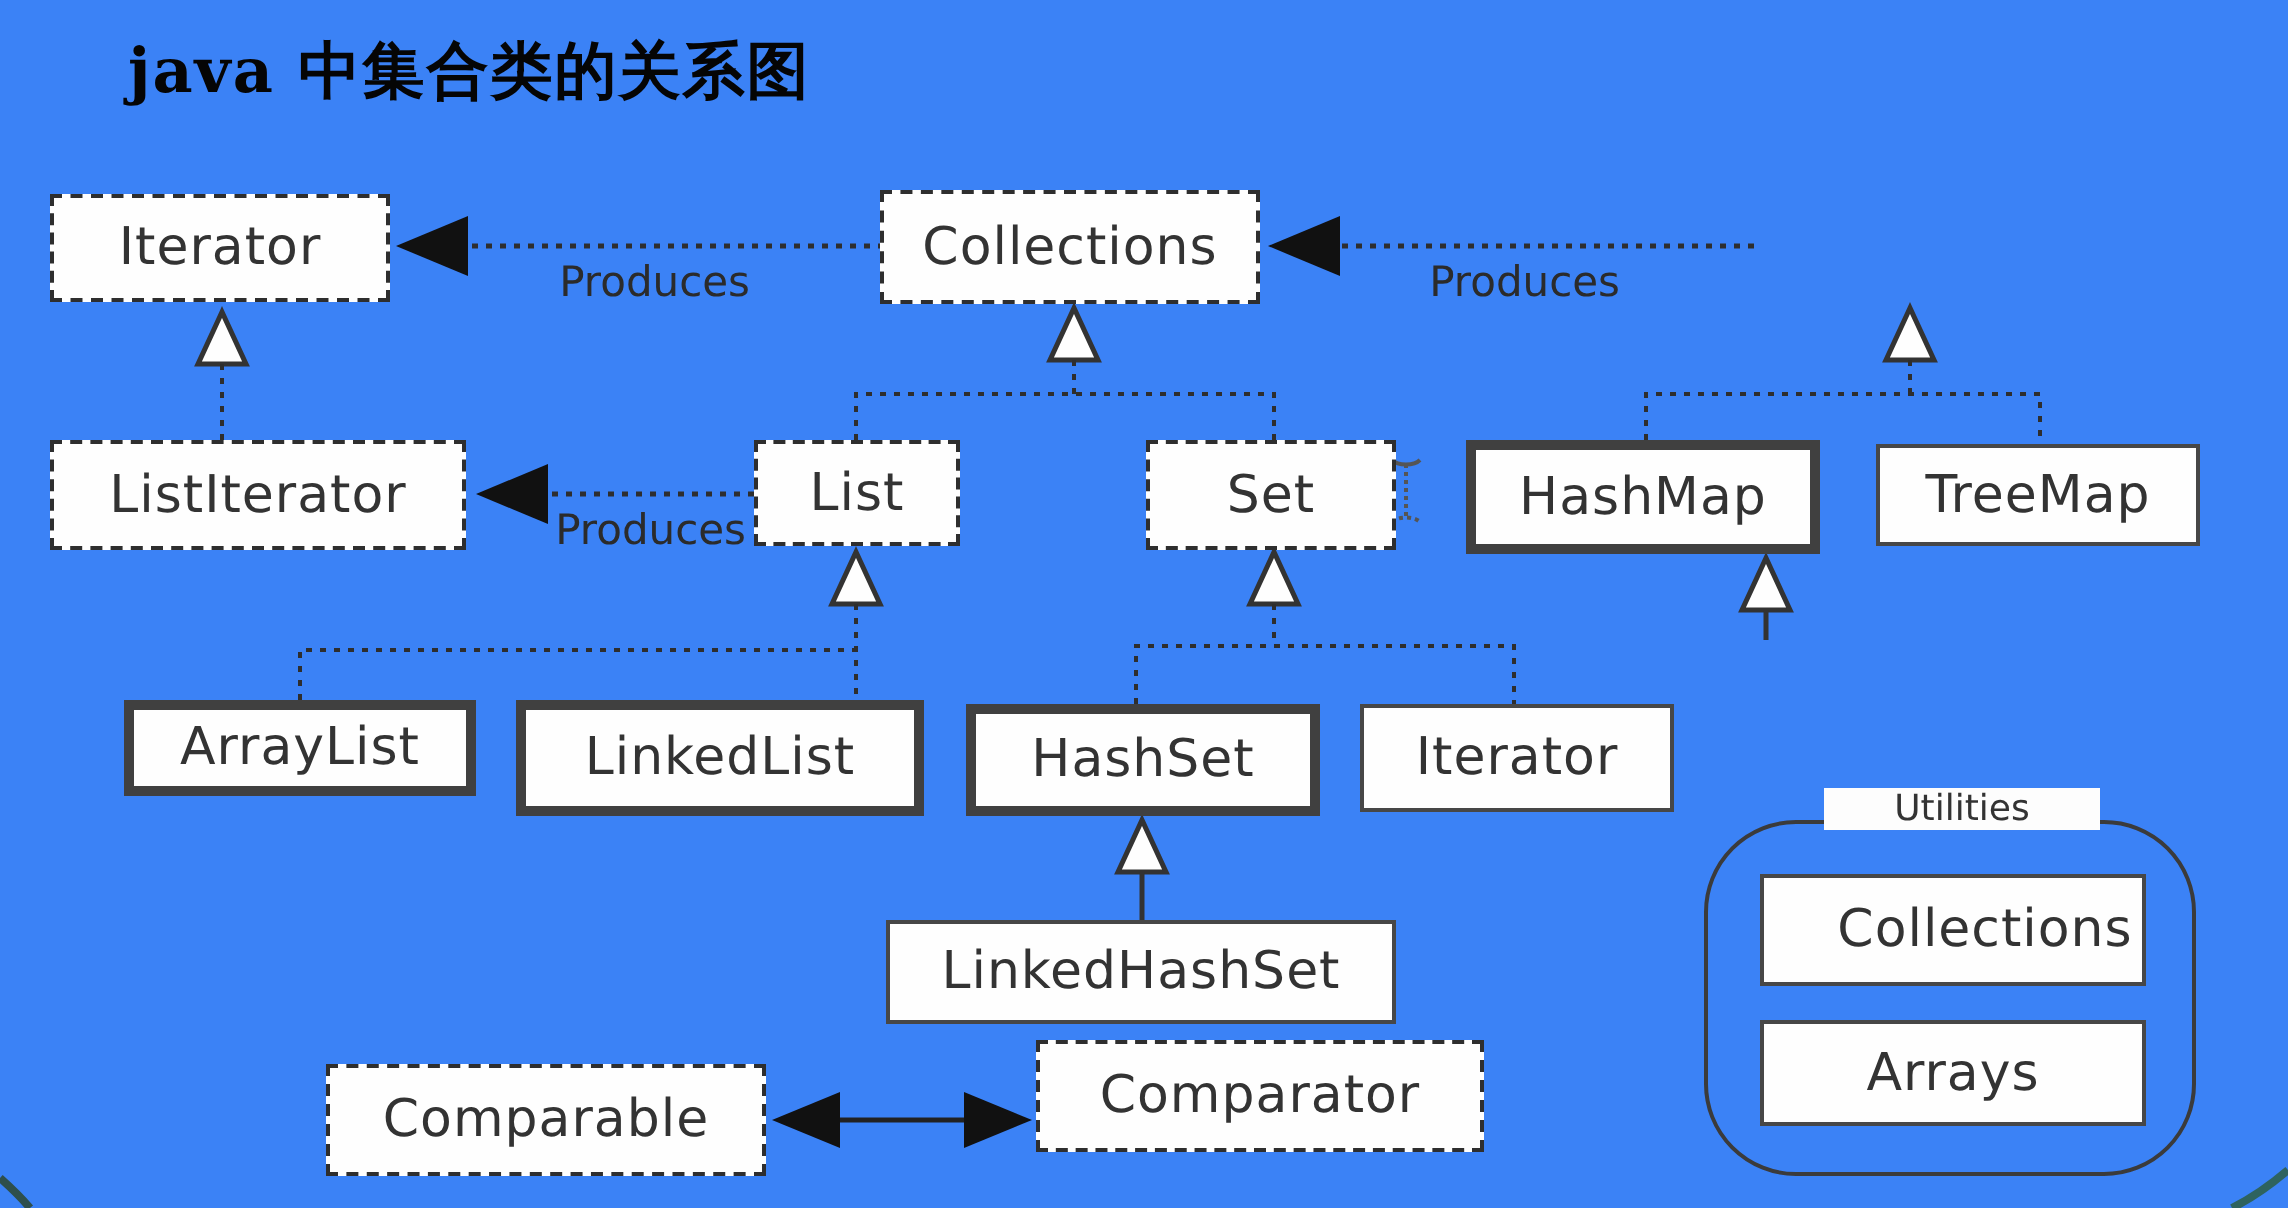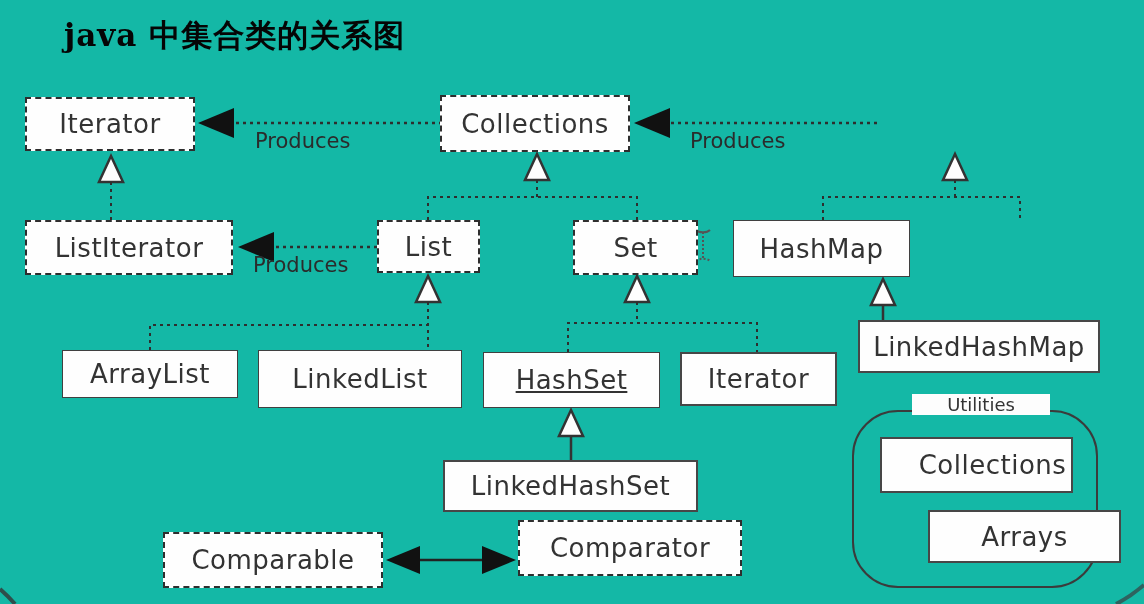--- a/index.html
+++ b/index.html
@@ -1,40 +1,40 @@
 <!DOCTYPE html>
 <html><head>
 <meta charset="utf-8">
 <style>
   html,body{margin:0;padding:0;background:#ffffff;}
   #stage{
     position:relative;
     width:1144px;height:604px;
-    background:#14b8a6;
+    background:#3b82f6;
     overflow:hidden;
     font-family:"DejaVu Sans","Liberation Sans",sans-serif;
   }
   #connectors{position:absolute;left:0;top:0;width:1144px;height:604px;pointer-events:none;}
   .box{
     position:absolute;
     background:#fefefe;
     display:flex;align-items:center;justify-content:center;
     font-size:26px;color:#333333;letter-spacing:0.5px;
     box-sizing:border-box;z-index:2;
   }
   .dashed{border:2px dashed #2e2e2e;}
-  .thick{border:1px solid #404040;}
+  .thick{border:5px solid #404040;}
   .thin{border:2px solid #474747;}
   .title{
     position:absolute;left:64px;top:15px;z-index:2;
     font-family:"DejaVu Serif","Liberation Serif",serif;
     font-weight:bold;font-size:31px;color:#050505;letter-spacing:1px;
   }
   .edge-label{
-    position:absolute;z-index:2;width:120px;text-align:left;
+    position:absolute;z-index:2;width:120px;text-align:right;
     font-size:21px;color:#2b2b2b;
   }
   .group{
     position:absolute;box-sizing:border-box;z-index:1;
     border:2px solid #3b3b3b;border-radius:46px;background:transparent;
   }
   .group-label{
     position:absolute;z-index:3;text-align:center;
     background:#fdfdfd;font-size:18px;color:#333333;padding:0 6px;
   }
@@ -107,49 +107,49 @@
     </div>
   <div class="box dashed" style="left:377px;top:220px;width:103px;height:53px;">
       <span>List</span>
     </div>
   <div class="box dashed" style="left:573px;top:220px;width:125px;height:55px;">
       <span>Set</span>
     </div>
   <div class="box thick" style="left:733px;top:220px;width:177px;height:57px;">
       <span>HashMap</span>
     </div>
+  <div class="box thin" style="left:938px;top:222px;width:162px;height:51px;">
+      <span>TreeMap</span>
+    </div>
 
   <div class="edge-label" style="left:253px;top:253px;">Produces</div>
 
   <div class="box thick" style="left:62px;top:350px;width:176px;height:48px;">
       <span>ArrayList</span>
     </div>
   <div class="box thick" style="left:258px;top:350px;width:204px;height:58px;">
       <span>LinkedList</span>
     </div>
-  <div class="box thick" style="left:483px;top:352px;width:177px;height:56px;text-decoration:underline;">
+  <div class="box thick" style="left:483px;top:352px;width:177px;height:56px;">
       <span>HashSet</span>
     </div>
   <div class="box thin" style="left:680px;top:352px;width:157px;height:54px;">
       <span>Iterator</span>
-    </div>
-  <div class="box thin" style="left:858px;top:320px;width:242px;height:53px;">
-      <span>LinkedHashMap</span>
     </div>
 
   <div class="box thin" style="left:443px;top:460px;width:255px;height:52px;">
       <span>LinkedHashSet</span>
     </div>
 
   <div class="group" style="left:852px;top:410px;width:246px;height:178px;"></div>
   <div class="group-label" style="left:912px;top:394px;width:126px;">Utilities</div>
   <div class="box thin" style="left:880px;top:437px;width:193px;height:56px;padding-left:32px;">
       <span>Collections</span>
     </div>
-  <div class="box thin" style="left:880px;top:510px;width:193px;height:53px;margin-left:48px;">
+  <div class="box thin" style="left:880px;top:510px;width:193px;height:53px;">
       <span>Arrays</span>
     </div>
 
   <div class="box dashed" style="left:163px;top:532px;width:220px;height:56px;">
       <span>Comparable</span>
     </div>
   <div class="box dashed" style="left:518px;top:520px;width:224px;height:56px;">
       <span>Comparator</span>
     </div>
 

